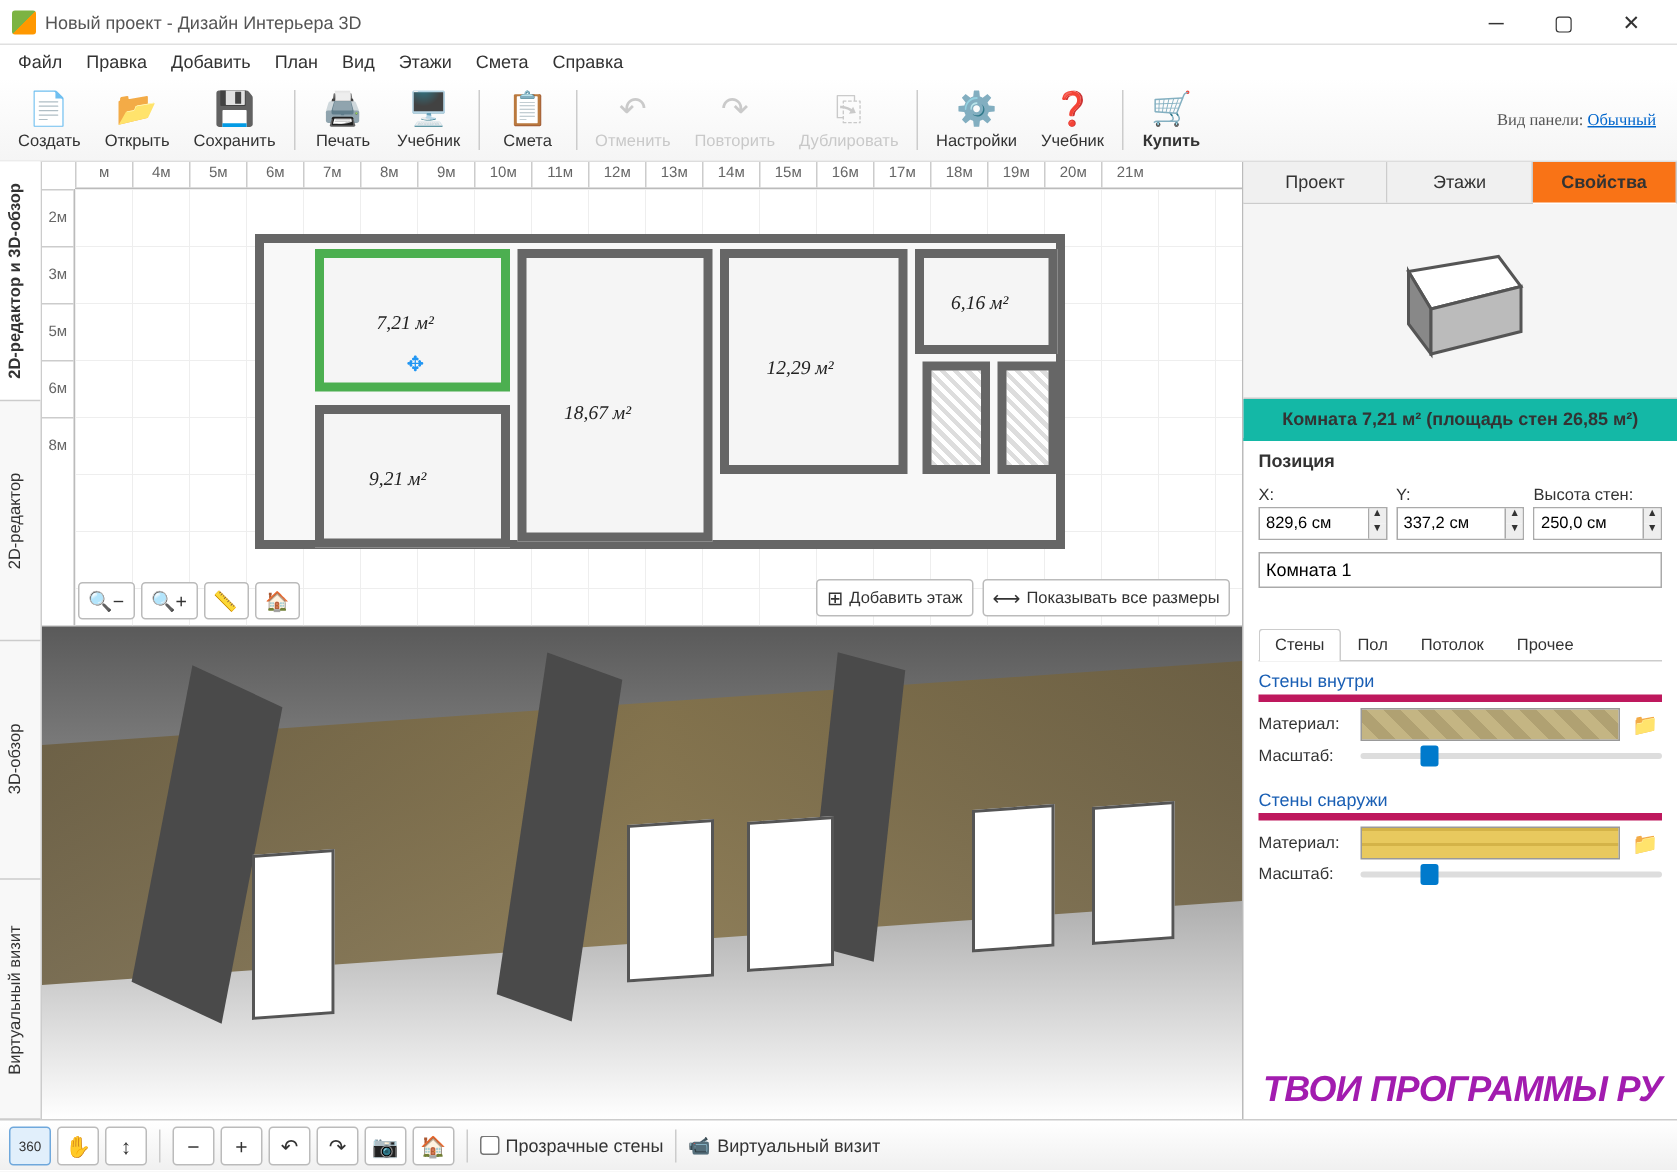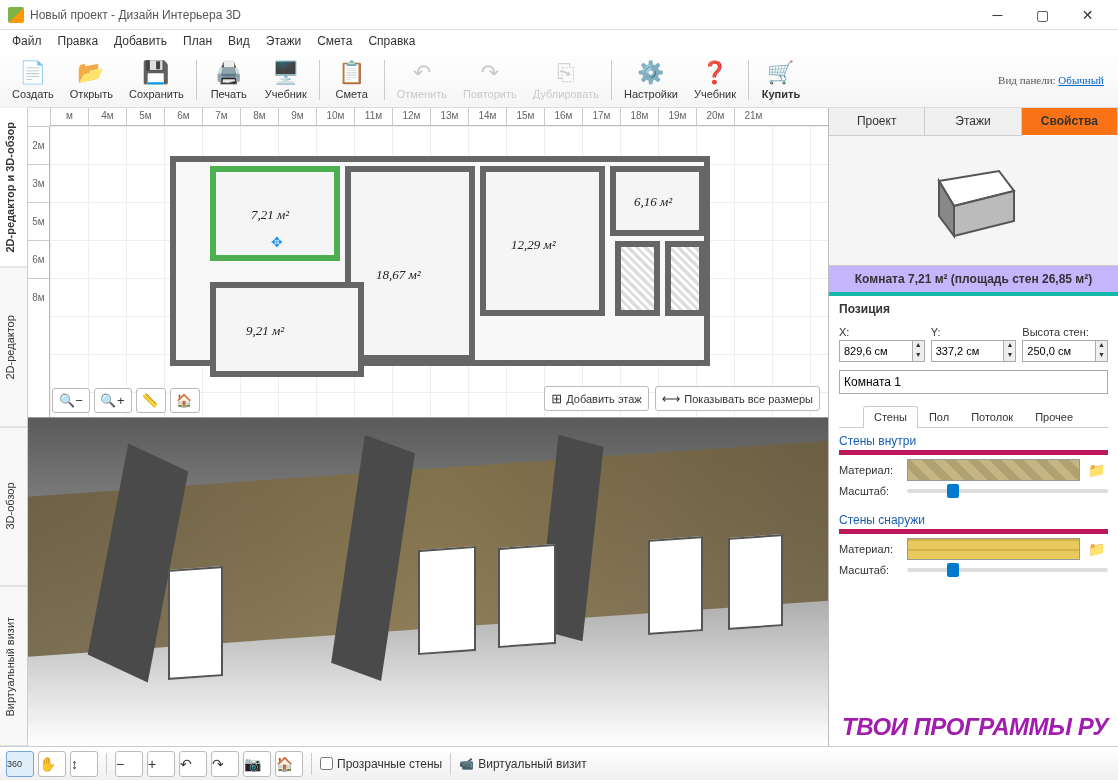--- a/index.html
+++ b/index.html
@@ -38,44 +38,44 @@
 .chipbtn .ico { font-size: 13px; }
 .view3d { flex: 1; background: linear-gradient(180deg, #5a5a5a 0%, #888 35%, #fff 100%); position: relative; overflow: hidden; }
 
 .wall { position: absolute; background: linear-gradient(90deg, #6b5d3e, #857246, #6b5d3e); }
 .window3d { position: absolute; background: #fff; border: 2px solid #555; }
 .props { width: 290px; border-left: 1px solid #bbb; background: #fff; display: flex; flex-direction: column; }
 .ptabs { display: flex; border-bottom: 1px solid #ccc; height: 28px; }
 .ptab { flex: 1; text-align: center; line-height: 26px; font-size: 12px; border-right: 1px solid #ccc; cursor: pointer; background: #f0f0f0; }
 .ptab.active { background: #f97316; border-bottom: 1px solid #fff; margin-bottom: -1px; font-weight: 600; }
 .preview3d { height: 130px; background: #f5f5f5; display: flex; align-items: center; justify-content: center; border-bottom: 1px solid #ccc; }
-.roomtitle { text-align: center; padding: 6px; font-size: 12px; font-weight: 600; background: #c4b5fd; border-bottom: 4px solid #14b8a6; }
+.roomtitle { text-align: center; padding: 6px; font-size: 12px; font-weight: 600; background: #14b8a6; border-bottom: 2px solid #14b8a6; }
 .section { padding: 6px 10px; font-weight: 600; font-size: 12px; }
 .posrow { display: flex; gap: 6px; padding: 4px 10px; align-items: center; }
 .posrow .col { flex: 1; display: flex; flex-direction: column; }
 .posrow label { font-size: 11px; margin-bottom: 2px; }
 .spinner { border: 1px solid #aaa; height: 22px; display: flex; }
 .spinner input { border: none; width: 100%; padding: 0 4px; font-size: 11px; }
 .spinner .arrows { width: 14px; display: flex; flex-direction: column; border-left: 1px solid #aaa; }
 .spinner .arrows span { flex: 1; text-align: center; font-size: 7px; cursor: pointer; line-height: 8px; background: #eee; }
 .namefield { margin: 4px 10px; }
 .namefield input { width: 100%; border: 1px solid #aaa; padding: 4px; font-size: 12px; }
-.subtabs { display: flex; margin: 8px 10px 0 10px; border-bottom: 1px solid #ccc; justify-content: center; }
+.subtabs { display: flex; margin: 23px 10px 0 10px; border-bottom: 1px solid #ccc; }
 .subtab { padding: 4px 10px; font-size: 11px; border: 1px solid transparent; border-bottom: none; cursor: pointer; }
 .subtab.active { border-color: #ccc; background: #fff; border-radius: 3px 3px 0 0; margin-bottom: -1px; }
 .wallgroup { margin: 6px 10px; }
 .wallgroup .gtitle { font-weight: 400; font-size: 12px; color: #1a5fb4; margin-bottom: 4px; border-bottom: 5px solid #be185d; padding-bottom: 2px; }
 .matrow { display: flex; align-items: center; gap: 6px; margin: 4px 0; }
 .matrow .lbl { width: 62px; font-size: 11px; }
 .swatch { flex: 1; height: 22px; border: 1px solid #999; }
 .folderbtn { width: 22px; height: 22px; display: flex; align-items: center; justify-content: center; cursor: pointer; font-size: 14px; color: #e8a33d; }
 .slider { flex: 1; height: 4px; background: #ddd; border-radius: 2px; position: relative; }
 .slider .thumb { position: absolute; top: -5px; width: 12px; height: 14px; background: #007acc; border-radius: 2px; }
 .statusbar { height: 34px; border-top: 1px solid #ccc; display: flex; align-items: center; padding: 0 6px; gap: 4px; background: linear-gradient(#fff, #f0f0f0); }
-.sbtn { width: 28px; height: 26px; border: 1px solid #bbb; border-radius: 3px; display: flex; align-items: center; font-size: 14px; cursor: pointer; background: #fff; }
+.sbtn { width: 28px; height: 26px; border: 1px solid #bbb; border-radius: 3px; display: flex; align-items: center; justify-content: center; font-size: 14px; cursor: pointer; background: #fff; }
 .sbtn.active { background: #e1effb; border-color: #6fa8dc; }
 .sbsep { width: 1px; height: 22px; background: #ccc; margin: 0 4px; }
 .statusbar label { font-size: 12px; display: flex; align-items: center; gap: 4px; }
 .watermark { position: absolute; bottom: 40px; right: 10px; font-family: Liberation Sans, sans-serif; font-weight: bold; font-style: italic; font-size: 24px; color: #a21caf; text-shadow: 1px 1px 0 #fff, -1px -1px 0 #fff; letter-spacing: -0.5px; }
 </style>
 </head>
 <body>
 
 <div class="titlebar">
   <div class="app-icon"></div>
@@ -206,21 +206,21 @@
           </div>
 
         <div class="room" style="left:295px; top:40px; width:130px; height:195px;">
             <span class="area" style="left:25px; top:95px">18,67 м²</span>
           </div>
 
         <div class="room" style="left:430px; top:40px; width:125px; height:150px;">
             <span class="area" style="left:25px; top:65px">12,29 м²</span>
           </div>
 
-        <div class="room" style="left:160px; top:156px; width:154px; height:95px;">
+        <div class="room" style="left:160px; top:144px; width:130px; height:95px;">
             <span class="area" style="left:30px; top:35px">9,21 м²</span>
           </div>
 
         <div style="position:absolute; left:565px; top:115px; width:45px; height:75px; border:6px solid #666; background:repeating-linear-gradient(45deg,#ddd,#ddd 3px,#fff 3px,#fff 6px)"></div>
         <div style="position:absolute; left:615px; top:115px; width:40px; height:75px; border:6px solid #666; background:repeating-linear-gradient(45deg,#ddd,#ddd 3px,#fff 3px,#fff 6px)"></div>
       </div>
       <div class="plan-tools">
         <div class="chipbtn">
             <span class="ico">🔍−</span>
           </div>

